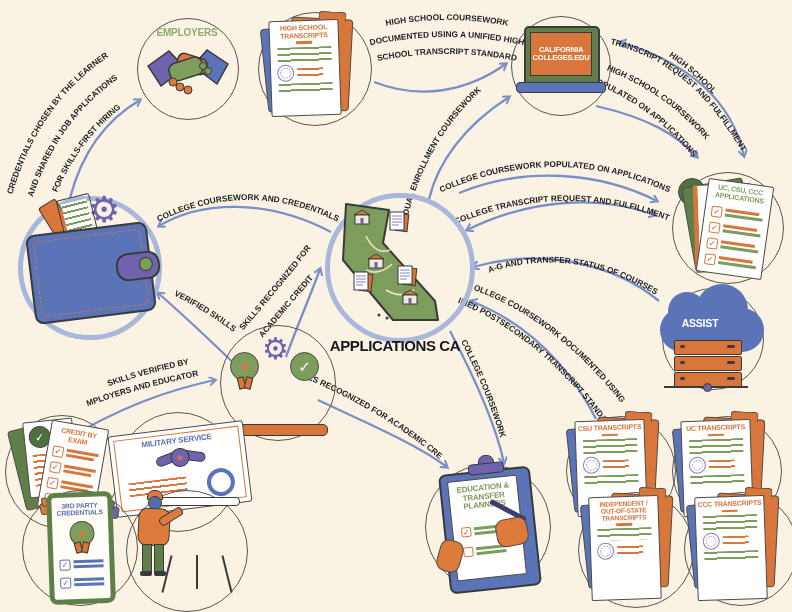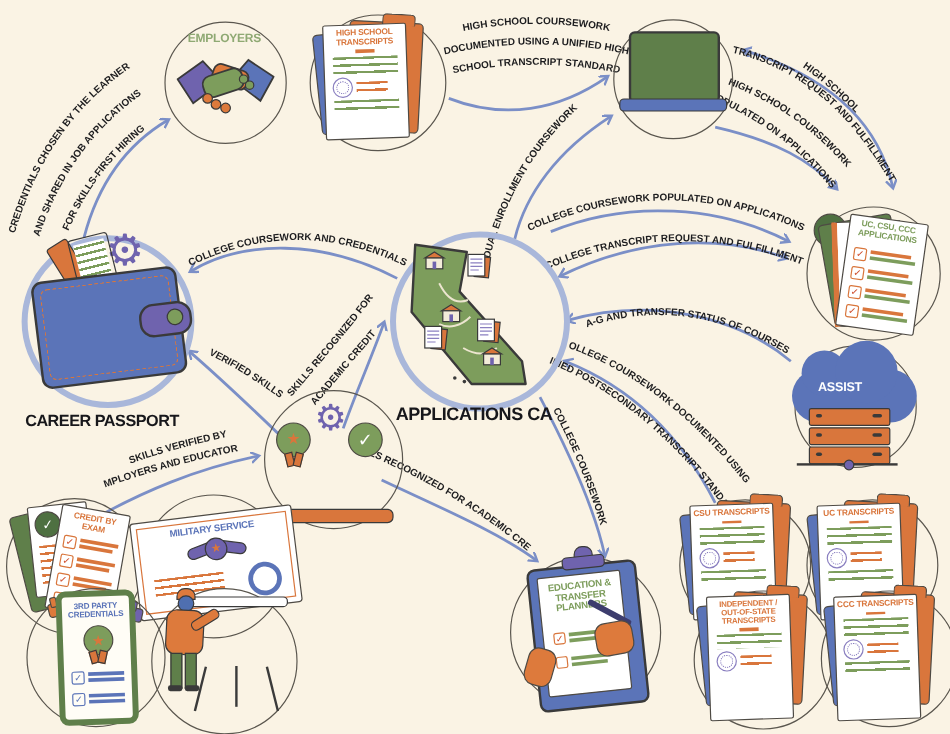--- a/index.html
+++ b/index.html
@@ -154,20 +154,23 @@
       <div class="sealrow">
           <span class="seal" style="position:relative;width:15px;height:15px"></span>
           <span class="bars-o" style="width:26px;height:11px;margin-top:2px"></span>
         </div>
       <div class="bars-g" style="width:54px;height:9px;margin:0 auto"></div>
     </div>
   </div>
 
   <div class="circ" style="left:511px;top:16px;width:98px;height:98px"></div>
   <div class="abs" style="left:524px;top:26px;width:72px;height:56px;background:#5f7f4a;border:2px solid #3a3a3a;border-radius:5px"></div>
+  <div class="abs tt c-w" style="left:530px;top:32px;width:60px;height:42px;background:#d9763c;border:1px solid #3a3a3a;font-size:7.5px;display:flex;align-items:center;justify-content:center">
+      <span>CALIFORNIA COLLEGES.EDU</span>
+    </div>
   <div class="abs" style="left:516px;top:82px;width:88px;height:9px;background:#5b74b8;border:1.5px solid #3a3a3a;border-radius:4px"></div>
 
   <div class="circ" style="left:672px;top:172px;width:110px;height:110px"></div>
   <div class="gcirc" style="left:678px;top:178px;width:26px;height:26px;background:#4e7041;color:#fff;font-size:14px">
       <span>✓</span>
     </div>
   <div class="fold f-gr" style="left:688px;top:182px;width:62px;height:86px;transform:rotate(-10deg)"></div>
   <div class="doc" style="left:694px;top:184px;width:58px;height:88px;transform:rotate(-2deg);border-left:5px solid #d9763c"></div>
   <div class="doc" style="left:702px;top:182px;width:66px;height:94px;transform:rotate(8deg);padding-top:3px">
     <div class="tt c-g" style="font-size:7px">UC, CSU, CCC APPLICATIONS</div>
@@ -276,21 +279,20 @@
   <div class="ring" style="left:18px;top:196px;width:134px;height:134px"></div>
   <div class="gear" style="left:88px;top:192px;font-size:36px"><span>⚙</span></div>
   <div class="abs" style="left:48px;top:200px;width:18px;height:42px;background:#d9763c;border:1.5px solid #3a3a3a;border-radius:3px;transform:rotate(-32deg)"></div>
   <div class="abs bars-g" style="left:62px;top:196px;width:26px;height:46px;background-color:#fff;border:1.5px solid #3a3a3a;border-radius:3px;transform:rotate(-14deg);background-clip:content-box;padding:4px 3px"></div>
   <div class="abs" style="left:30px;top:228px;width:118px;height:86px;background:#5b74b8;border:2px solid #3a3a3a;border-radius:9px;transform:rotate(-7deg)">
     <div style="position:absolute;inset:5px;border:1.5px dashed #d9763c;border-radius:6px"></div>
   </div>
   <div class="abs" style="left:116px;top:252px;width:40px;height:24px;background:#6f63ae;border:2px solid #3a3a3a;border-radius:12px;transform:rotate(-7deg)">
     <span style="position:absolute;right:5px;top:4px;width:12px;height:12px;background:#7d9d5c;border:1.5px solid #3a3a3a;border-radius:50%"></span>
   </div>
-  <div class="nlabel" style="left:5px;top:343px;width:160px;font-size:13.5px">CAREER PASSPORT</div>
 
   <div class="circ" style="left:220px;top:325px;width:114px;height:114px"></div>
   <div class="gear" style="left:262px;top:334px;font-size:30px"><span>⚙</span></div>
   <div class="gcirc" style="left:230px;top:352px;width:27px;height:27px;color:#d9763c;font-size:13px">
       <span>★</span>
     </div>
   <div class="abs" style="left:238px;top:377px;width:5px;height:10px;background:#d9763c;border:1px solid #3a3a3a;transform:rotate(-14deg)"></div>
   <div class="abs" style="left:245px;top:377px;width:5px;height:10px;background:#d9763c;border:1px solid #3a3a3a;transform:rotate(14deg)"></div>
   <div class="gcirc" style="left:290px;top:352px;width:27px;height:27px;color:#fff;font-size:15px">
       <span>✓</span>

